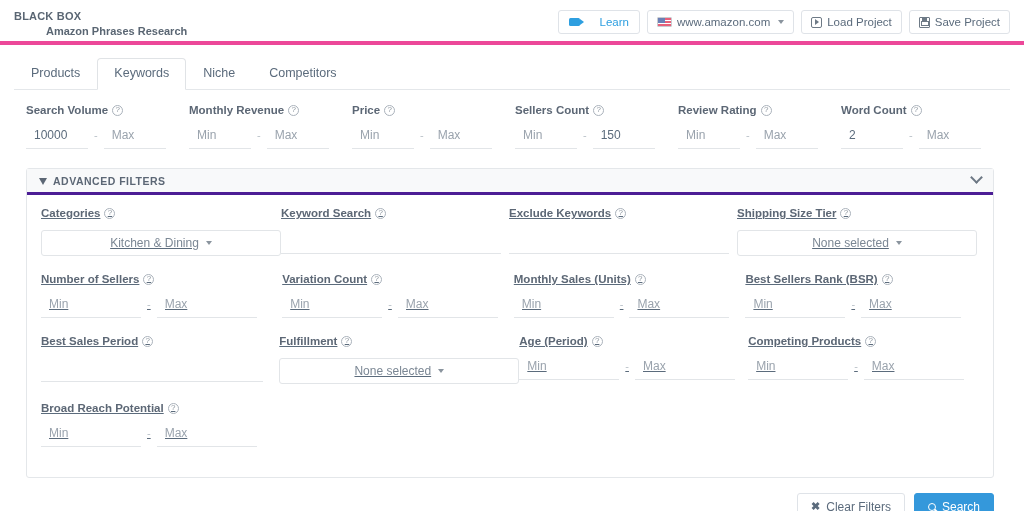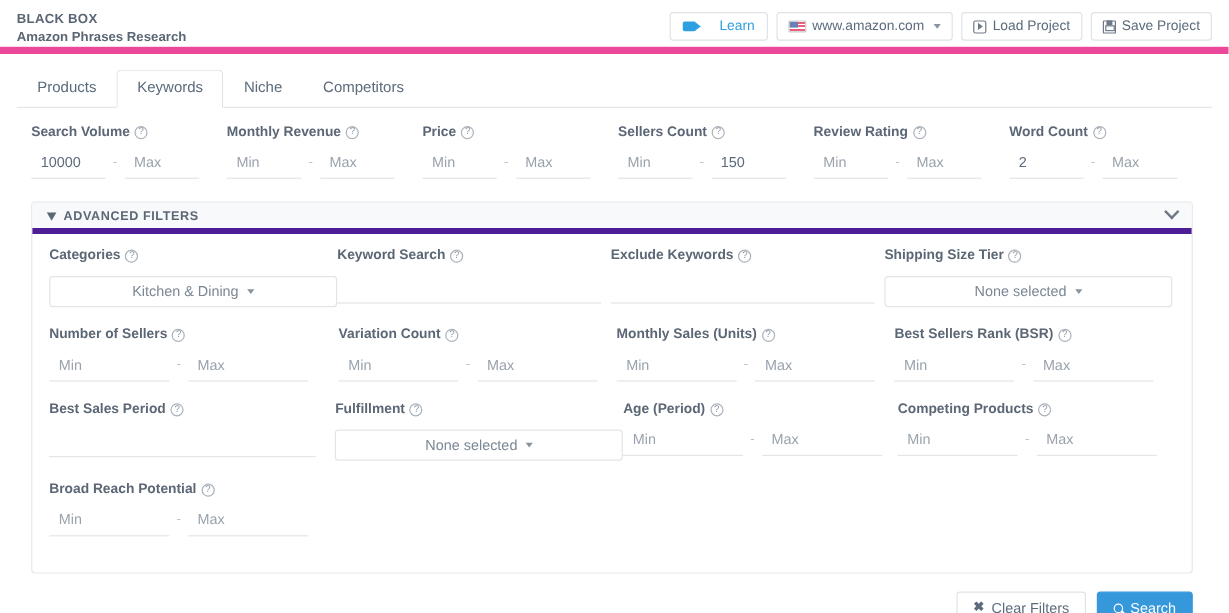--- a/index.html
+++ b/index.html
@@ -11,32 +11,32 @@
     color: #5b6b7c;
     -webkit-font-smoothing: antialiased;
   }
   .page { position: relative; width: 1024px; height: 511px; overflow: hidden; background:#fff; }
 
   
   .header {
     position: relative;
     height: 45px;
     padding: 5px 14px 0 14px;
-    border-bottom: 6px solid #ec4899;
+    border-bottom: 4px solid #ec4899;
     display: flex;
     align-items: flex-start;
     justify-content: space-between;
   }
   .brand { padding-top: 4px; line-height: 1.35; }
   .brand-title {
     font-size: 11px; font-weight: bold; color: #5a6673;
     letter-spacing: .2px;
   }
   .brand-sub {
-    font-size: 11px; font-weight: bold; color: #5a6673;
+    font-size: 11px; font-weight: bold; color: #5a6673; margin-left: 32px;
   }
   .header-actions { display: flex; align-items: center; gap: 7px; padding-top: 5px; }
   .hbtn {
     height: 24px;
     border: 1px solid #dfe3e8;
     border-radius: 3px;
     background: #fff;
     display: flex; align-items: center; gap: 5px;
     padding: 0 9px;
     font-size: 11.5px;
@@ -126,39 +126,39 @@
   
   .adv-panel {
     margin: 19px 30px 0 26px;
     border: 1px solid #e4e7ea;
     border-radius: 3px;
     background: #fff;
   }
   .adv-head {
     height: 26px;
     background: #f8f9fa;
-    border-bottom: 5px solid #4c1d95;
+    border-bottom: 3px solid #4c1d95;
     display: flex; align-items: center; justify-content: space-between;
     padding: 0 12px 0 12px;
     cursor: pointer;
   }
   .adv-head-left { display:flex; align-items:center; gap:6px; }
   .funnel {
     width:0;height:0;border-left:4.5px solid transparent;border-right:4.5px solid transparent;
     border-top:7px solid #5c6775; display:inline-block; position:relative; top:1px;
   }
   .adv-title {
     font-size: 10.5px; font-weight: bold; color: #5c6775; letter-spacing: .5px;
   }
   .chev {
     width:9px;height:9px;border-right:2px solid #6d7884;border-bottom:2px solid #6d7884;
     transform: rotate(45deg); position:relative; top:-3px;
   }
   .adv-body { padding: 12px 16px 22px 14px; }
-  .adv-row { display: flex; }
+  .adv-row { display: flex; text-decoration: underline; }
   .acell { padding-bottom: 8px; }
 
   .select-box {
     border: 1px solid #e2e5e8;
     border-radius: 3px;
     height: 26px;
     display: flex; align-items: center; justify-content: center;
     font-size: 12px; color: #7b8794;
     background: #fff;
     cursor: pointer;

